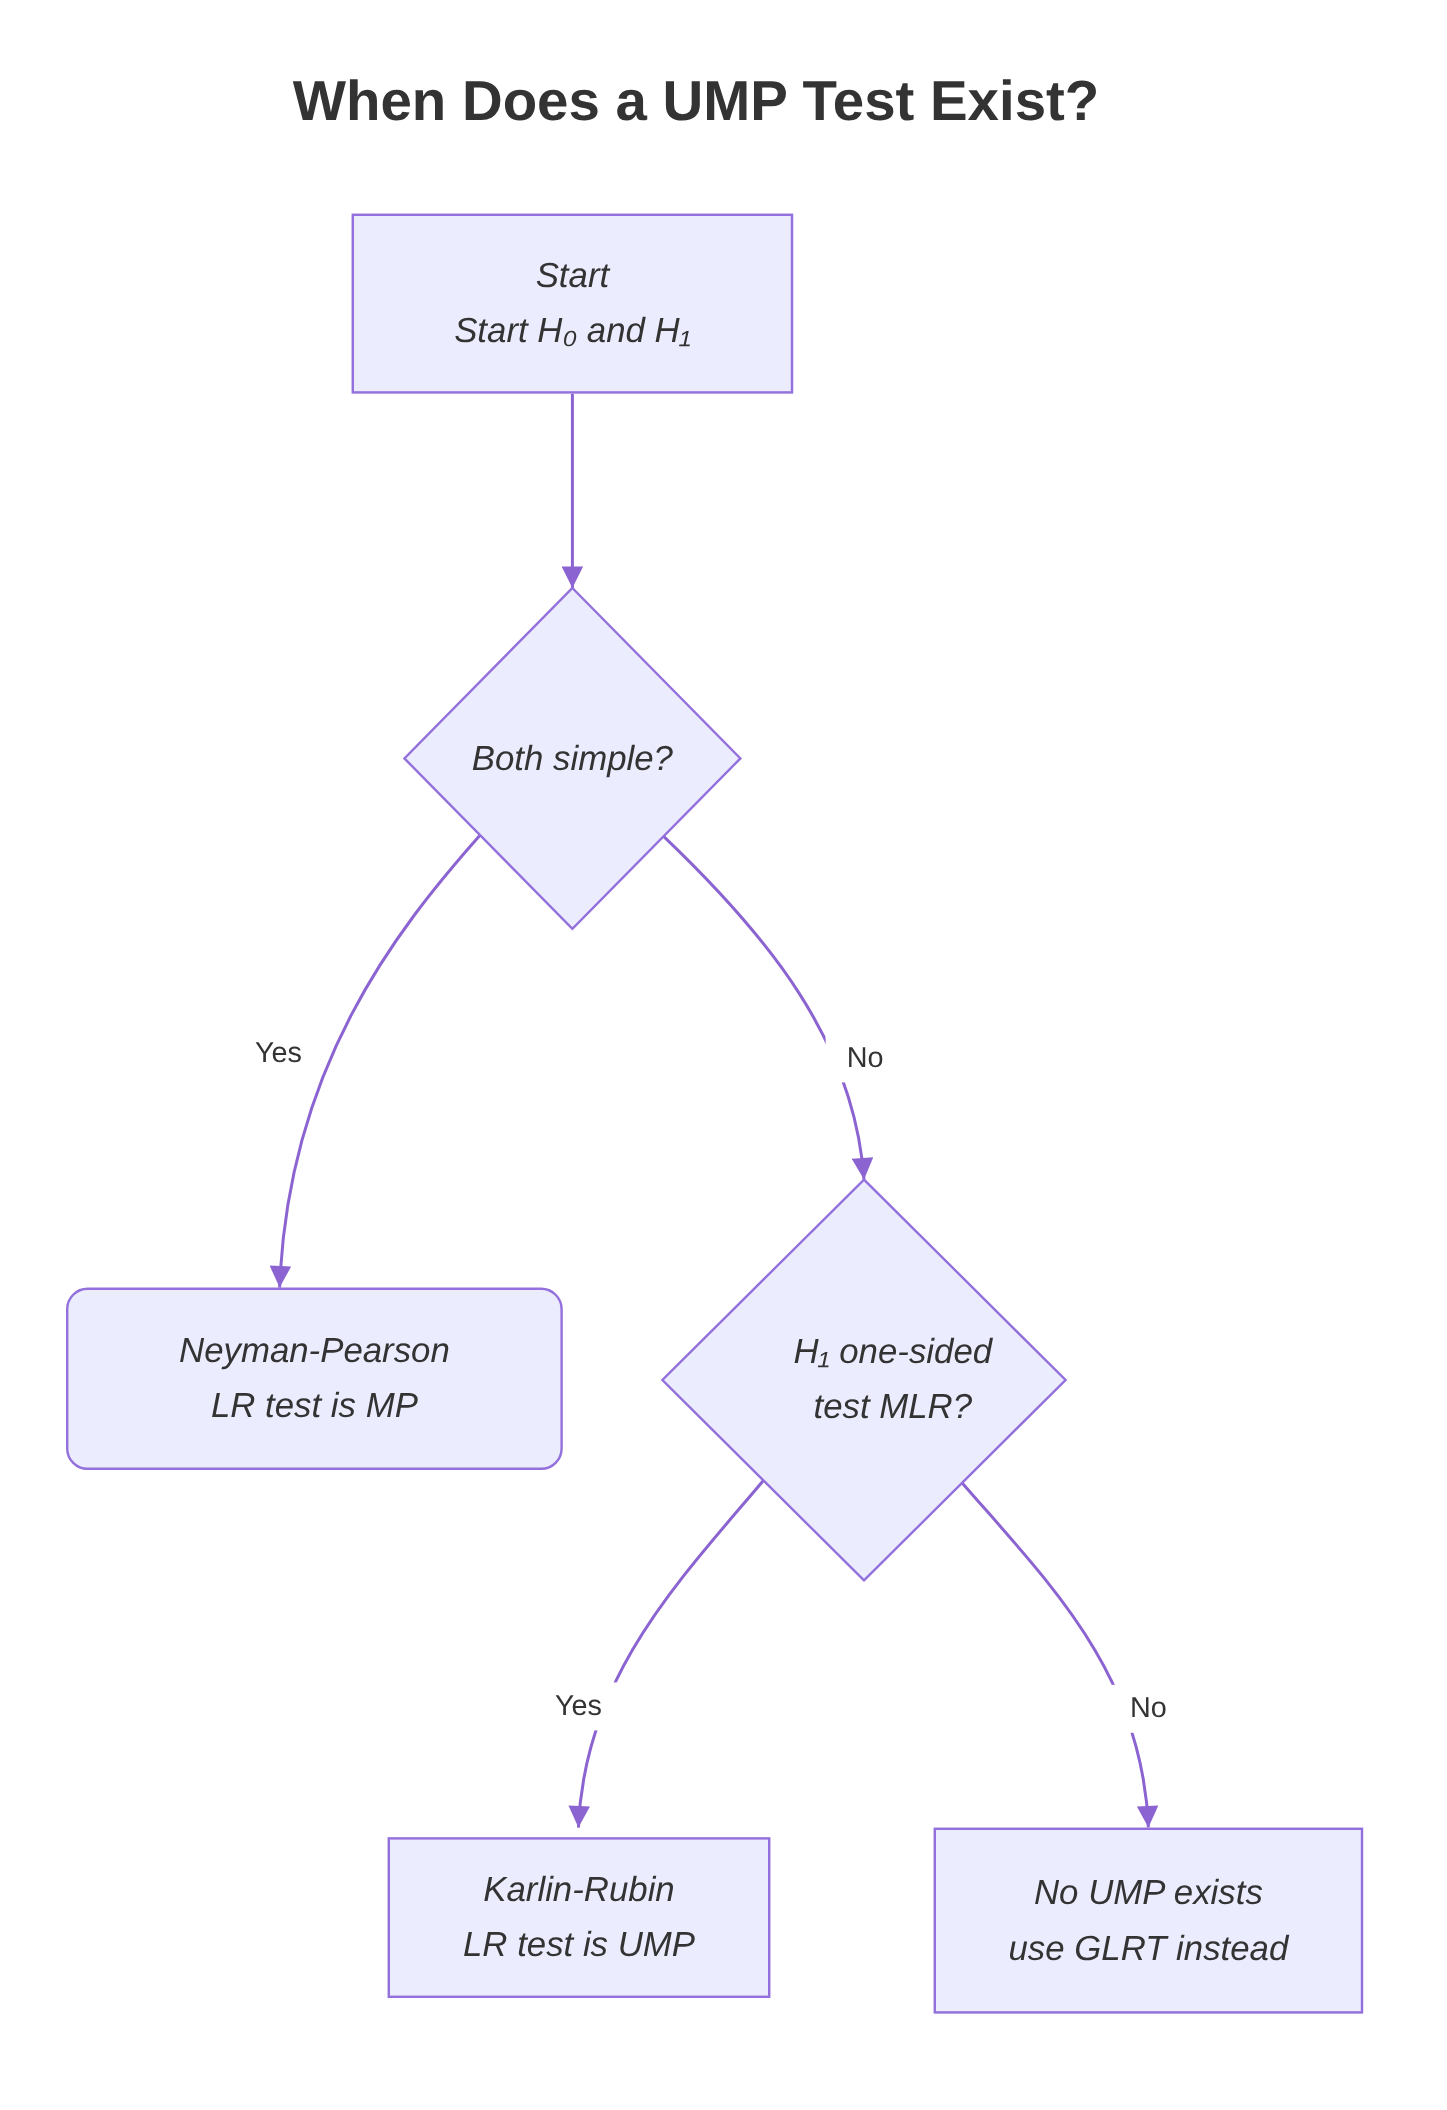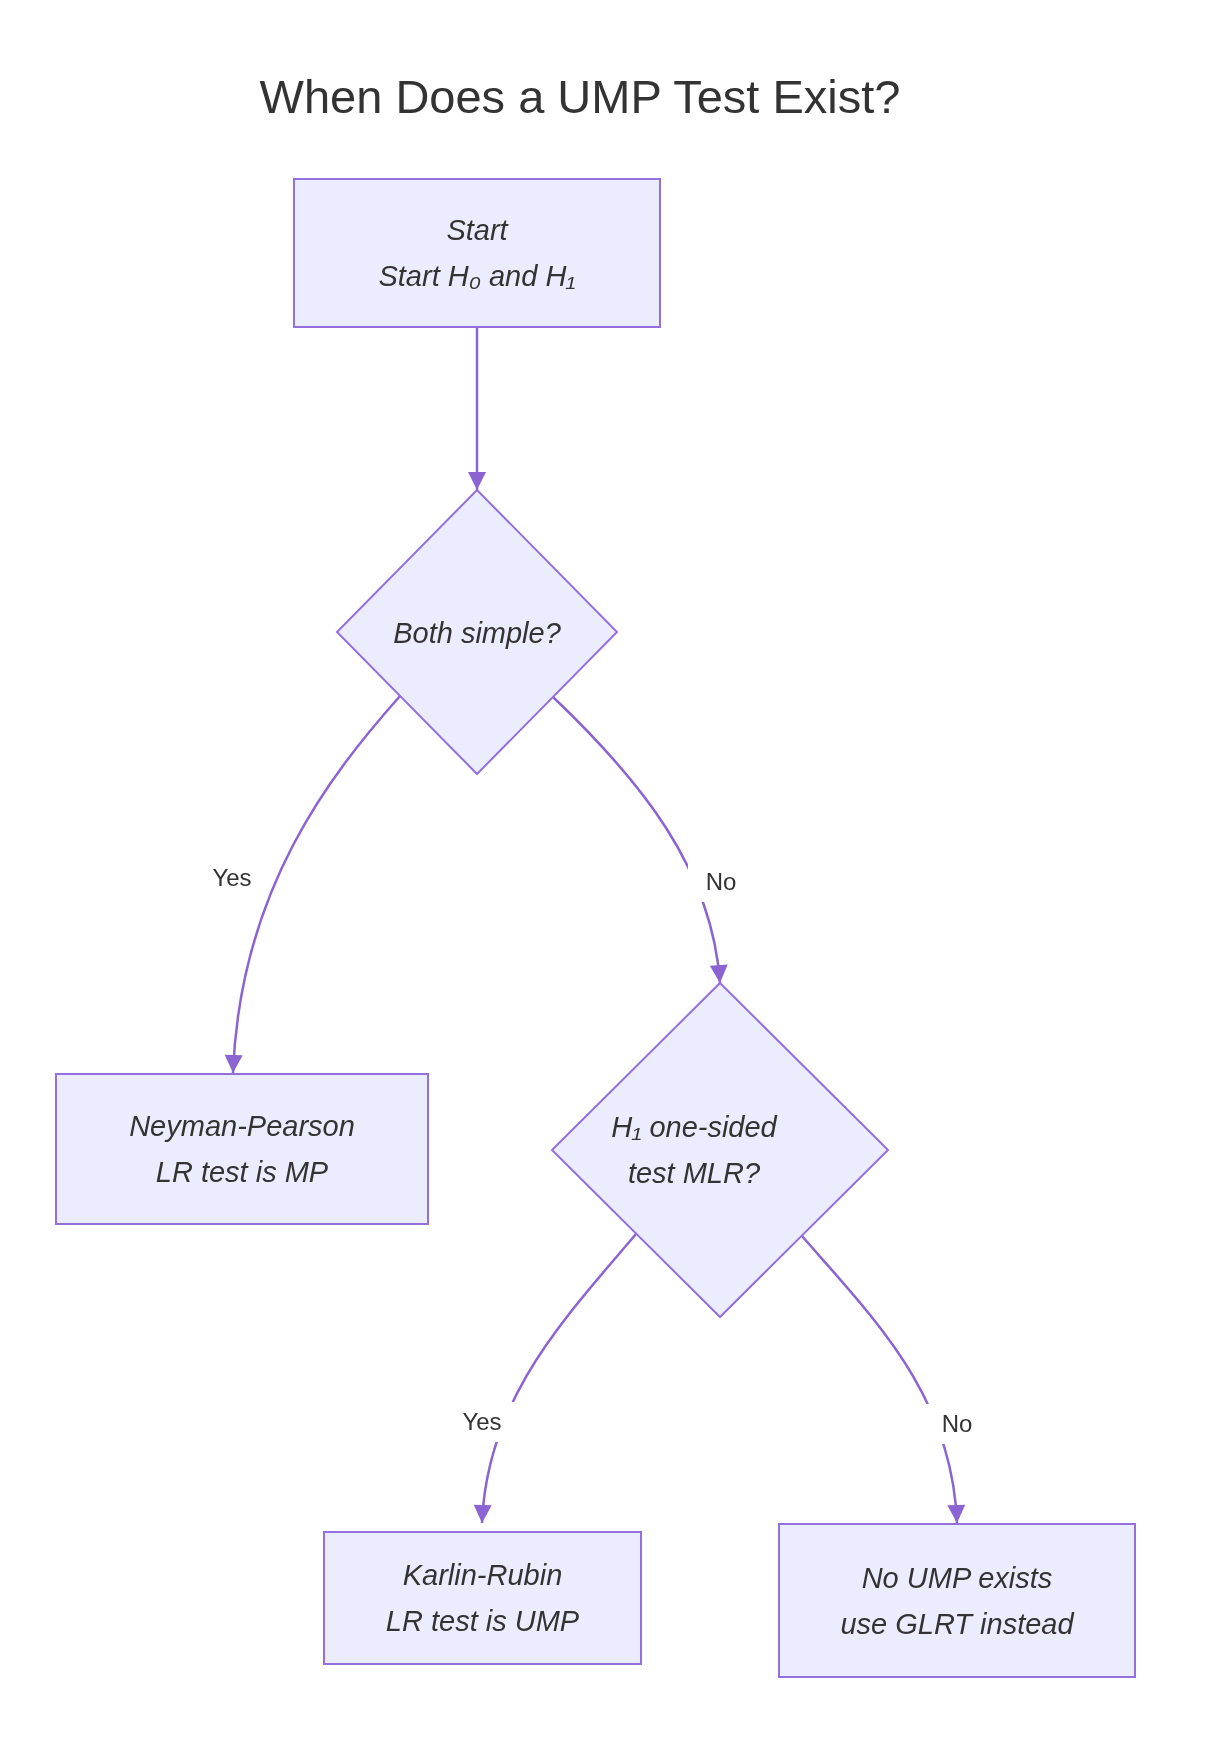--- a/index.html
+++ b/index.html
@@ -20,24 +20,23 @@
     color: var(--text);
     overflow: hidden;
   }
   .diagram-title {
     position: absolute;
     left: 0;
     top: 56px;
     width: 1160px;
     text-align: center;
     font-size: 47px;
-    font-weight: 400;
+    font-weight: 700;
     color: var(--text);
     letter-spacing: 0px;
-    margin-top: 13px;
   }
   .edges-layer {
     position: absolute;
     left: 0;
     top: 0;
     width: 1206px;
     height: 1758px;
   }
   .edge {
     fill: none;
@@ -115,37 +114,37 @@
   <div class="edge-label" style="left:197px; top:858px; width:70px; height:40px;">Yes</div>
   <div class="edge-label" style="left:688px; top:862px; width:66px; height:40px;">No</div>
   <div class="edge-label" style="left:447px; top:1402px; width:70px; height:40px;">Yes</div>
   <div class="edge-label" style="left:924px; top:1404px; width:66px; height:40px;">No</div>
 
   <div class="node-rect" style="left:293px; top:178px; width:368px; height:150px;">
     <div class="node-line">Start</div>
     <div class="node-line">Start H₀ and H₁</div>
   </div>
 
-  <div class="node-rect" style="left:55px; top:1073px; width:374px; height:152px;">
+  <div class="node-rect" style="left:55px; top:1073px; width:414px; height:152px;border-radius:18px;">
     <div class="node-line">Neyman-Pearson</div>
     <div class="node-line">LR test is MP</div>
   </div>
 
   <div class="node-rect" style="left:323px; top:1531px; width:319px; height:134px;">
     <div class="node-line">Karlin-Rubin</div>
     <div class="node-line">LR test is UMP</div>
   </div>
 
   <div class="node-rect" style="left:778px; top:1523px; width:358px; height:155px;">
     <div class="node-line">No UMP exists</div>
     <div class="node-line">use GLRT instead</div>
   </div>
 
   <div class="node-text" style="left:352px; top:600px; width:250px; height:66px;">
     <div class="node-line">Both simple?</div>
   </div>
 
-  <div class="node-text" style="left:569px; top:1102px; width:250px; height:96px;align-items:center;">
+  <div class="node-text" style="left:619px; top:1102px; width:250px; height:96px;align-items:center;">
     <div class="node-line">H₁ one-sided</div>
     <div class="node-line">test MLR?</div>
   </div>
 
 </div>
 
 </body></html>

